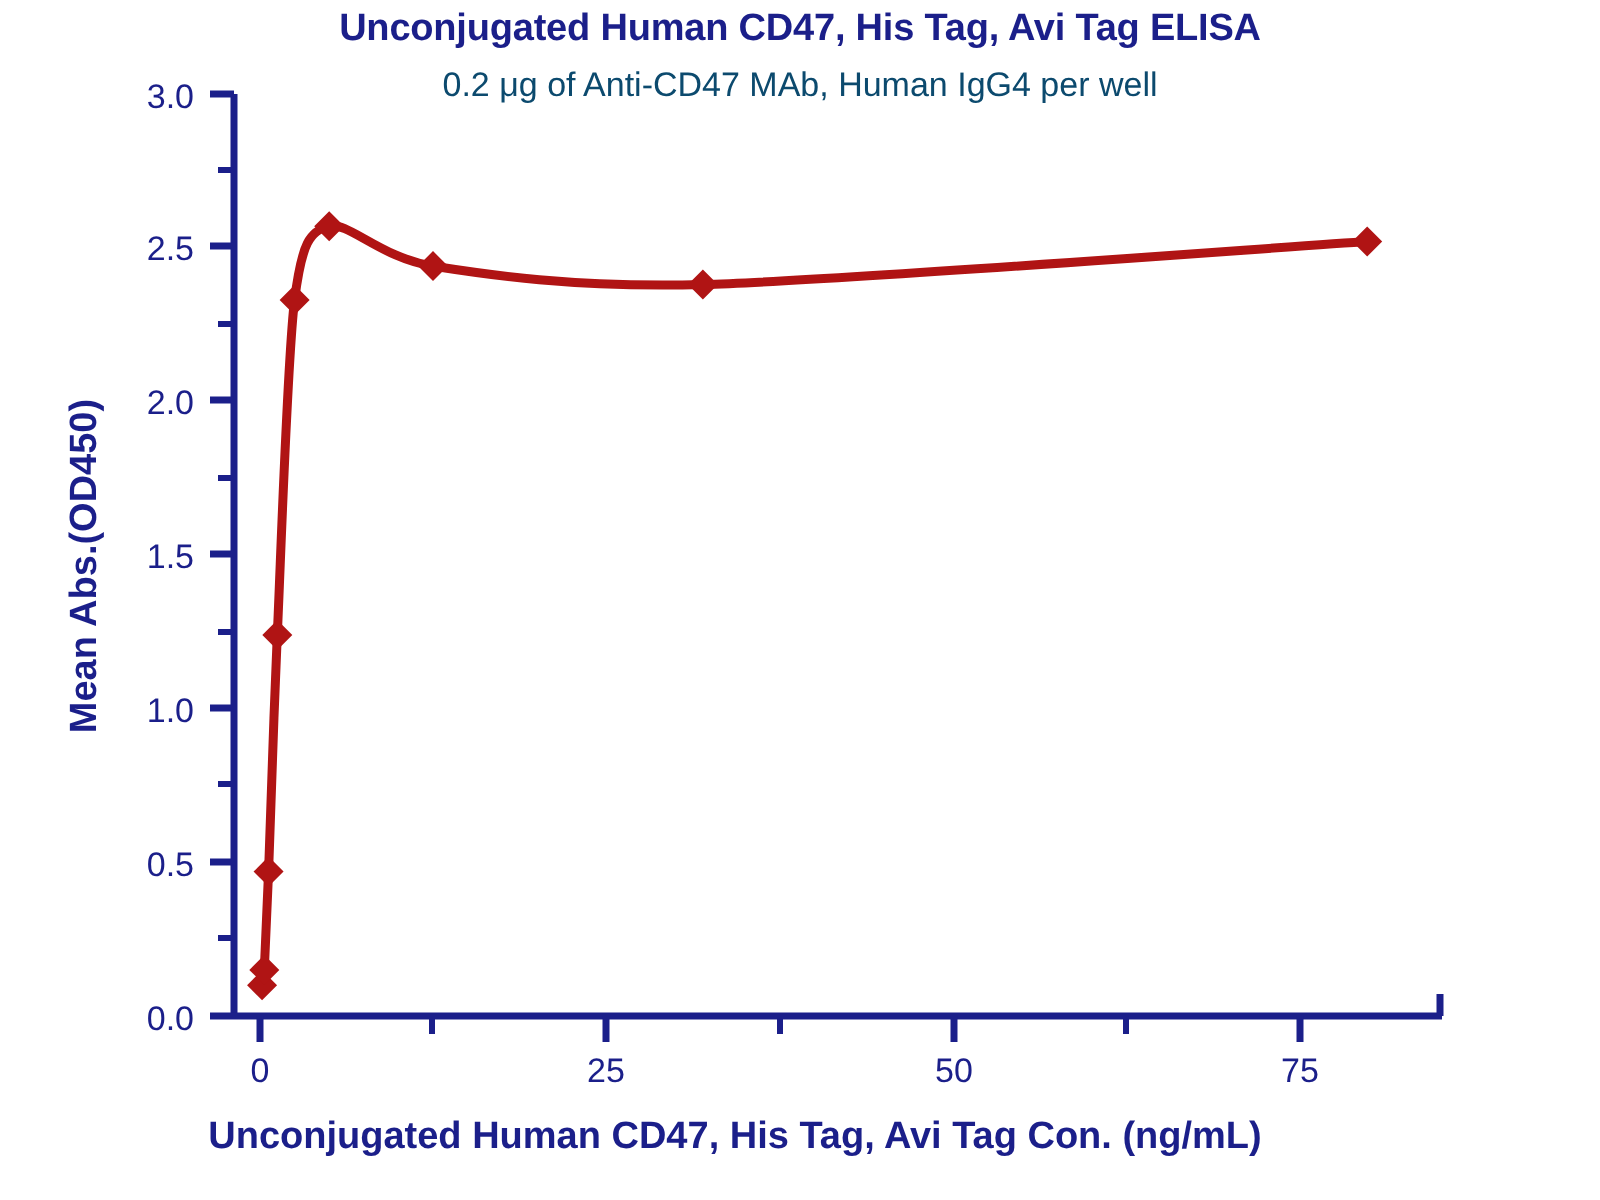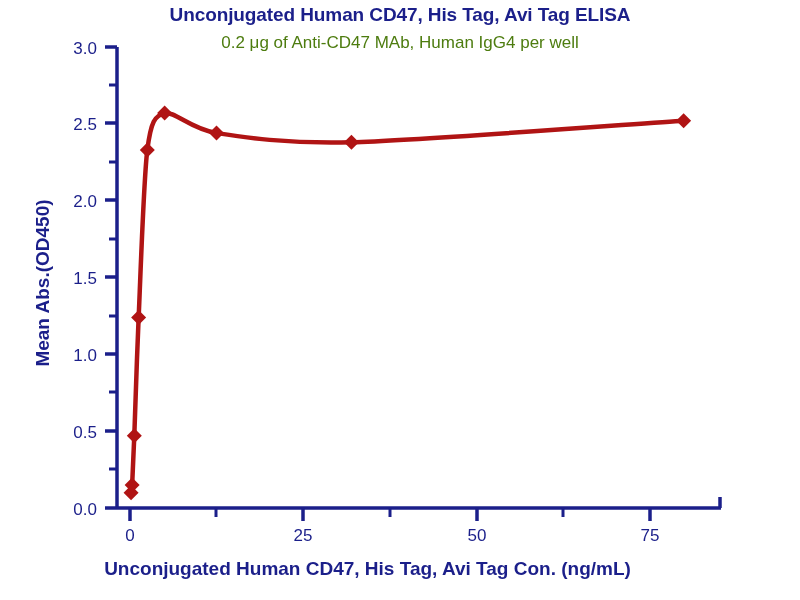--- a/index.html
+++ b/index.html
@@ -27,21 +27,21 @@
     letter-spacing: -0.1px;
   }
   #chart-subtitle {
     position: absolute;
     left: 0;
     top: 33px;
     width: 800px;
     text-align: center;
     font-size: 17px;
     font-weight: normal;
-    color: #4d7c0f;
+    color: #0c4a6e;
   }
   #plot-svg {
     position: absolute;
     left: 0;
     top: 0;
   }
   #ylabel {
     position: absolute;
     left: -82px;
     top: 272px;

